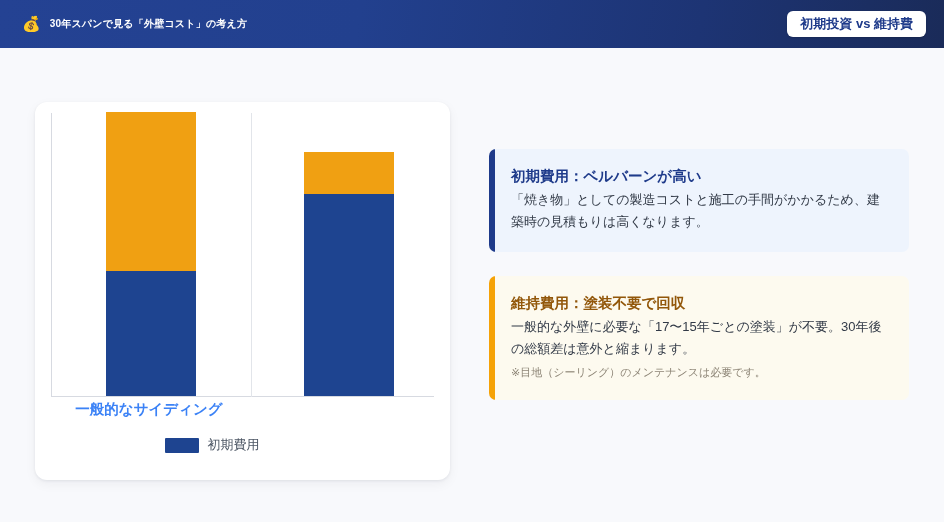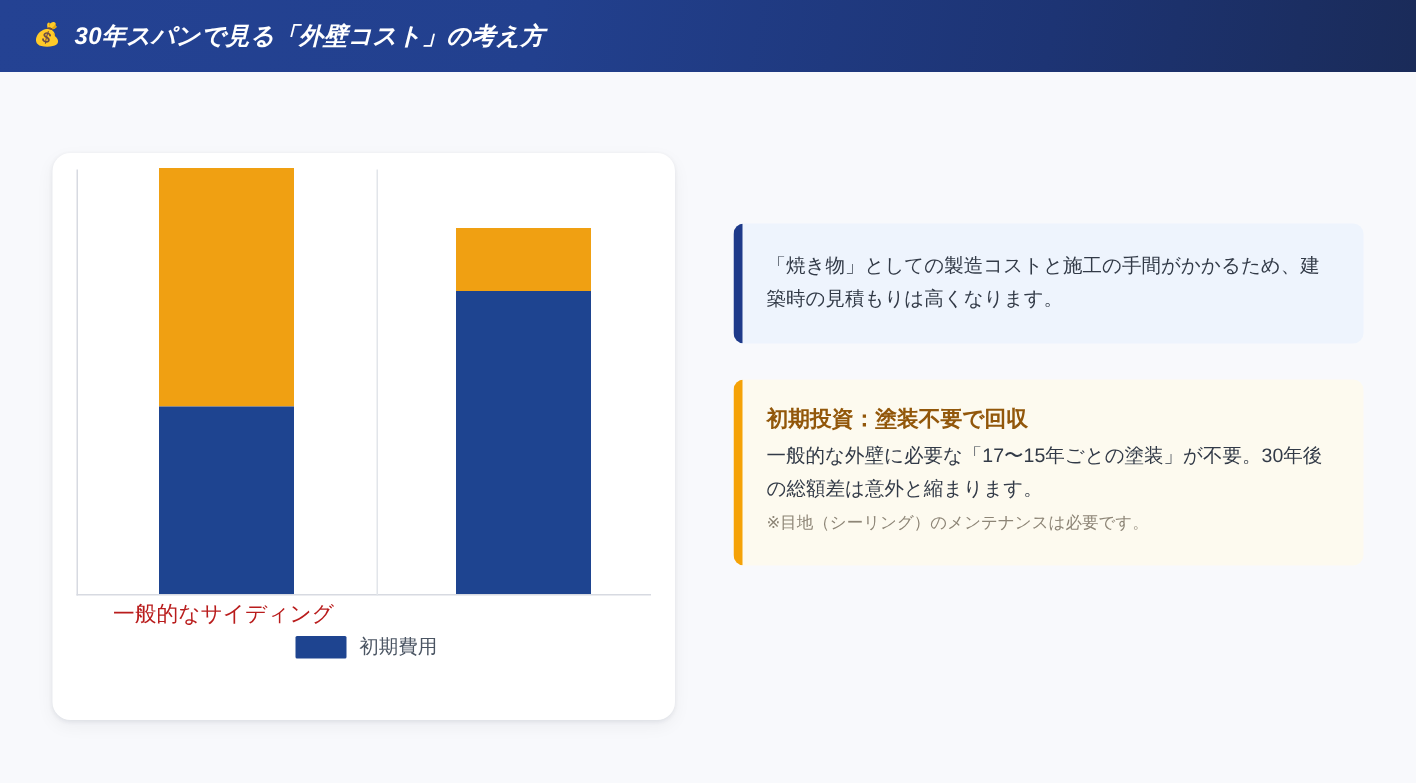--- a/index.html
+++ b/index.html
@@ -47,25 +47,24 @@
 
   .header-emoji {
     font-size: 15px;
     line-height: 1;
     display: inline-block;
     transform: translateY(-1px);
   }
 
   .header-title {
     color: #ffffff;
-    font-size: 16px;
+    font-size: 10px;
     font-weight: bold;
     letter-spacing: 0.2px;
     white-space: nowrap;
-    font-style: italic;
   }
 
   .header-badge {
     flex: 0 0 auto;
     background: #ffffff;
     color: #1e3a8a;
     font-size: 13px;
     font-weight: bold;
     border-radius: 6px;
     padding: 6px 13px 7px;
@@ -151,38 +150,37 @@
     width: 383px;
     height: 22px;
   }
 
   .x-label {
     position: absolute;
     top: 0;
     width: 190px;
     text-align: center;
     font-size: 14.5px;
-    font-weight: normal;
-    color: #b91c1c;
+    font-weight: bold;
+    color: #3b82f6;
     white-space: nowrap;
   }
 
   .x-label.l1 { left: 3px; }
   .x-label.l2 { left: 195px; }
 
   .legend {
     position: absolute;
     left: 0;
-    top: 320px;
+    top: 334px;
     width: 354px;
     display: flex;
     justify-content: center;
     align-items: center;
     gap: 24px;
-    margin-left: 32px;
   }
 
   .legend-item {
     display: flex;
     align-items: center;
     gap: 9px;
   }
 
   .legend-swatch {
     width: 34px;
@@ -255,20 +253,21 @@
 </head>
 <body>
 
 <div class="page">
 
   <div class="header">
     <div class="header-left">
       <span class="header-emoji">💰</span>
       <span class="header-title">30年スパンで見る「外壁コスト」の考え方</span>
     </div>
+    <span class="header-badge">初期投資 vs 維持費</span>
   </div>
 
   <div class="content">
 
     <div class="chart-card">
 
       <div class="plot">
         <div class="axis-y"></div>
         <div class="axis-x"></div>
         <div class="axis-divider"></div>
@@ -294,26 +293,27 @@
           <span class="legend-label">初期費用</span>
         </div>
       </div>
 
     </div>
 
     <div class="info-col">
 
       <div class="info-card blue">
         <span class="accent"></span>
+        <div class="info-title">初期費用：ベルバーンが高い</div>
         <div class="info-body">「焼き物」としての製造コストと施工の手間がかかるため、建築時の見積もりは高くなります。</div>
       </div>
 
       <div class="info-card amber">
         <span class="accent"></span>
-        <div class="info-title">初期投資：塗装不要で回収</div>
+        <div class="info-title">維持費用：塗装不要で回収</div>
         <div class="info-body">一般的な外壁に必要な「17〜15年ごとの塗装」が不要。30年後の総額差は意外と縮まります。</div>
         <div class="info-note">※目地（シーリング）のメンテナンスは必要です。</div>
       </div>
 
     </div>
 
   </div>
 </div>
 
 </body></html>

